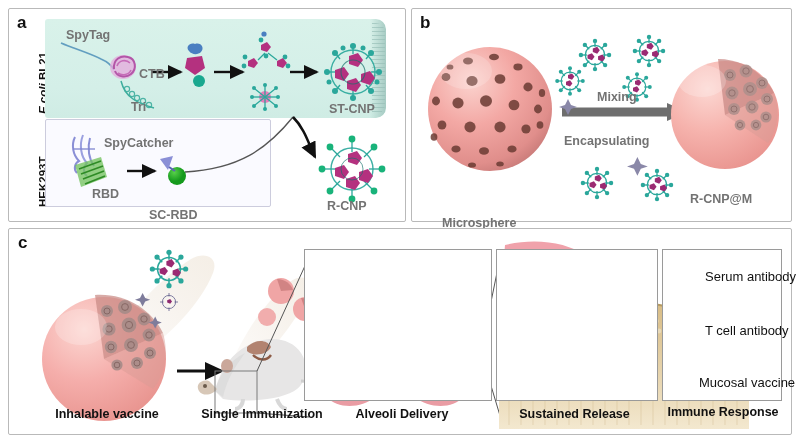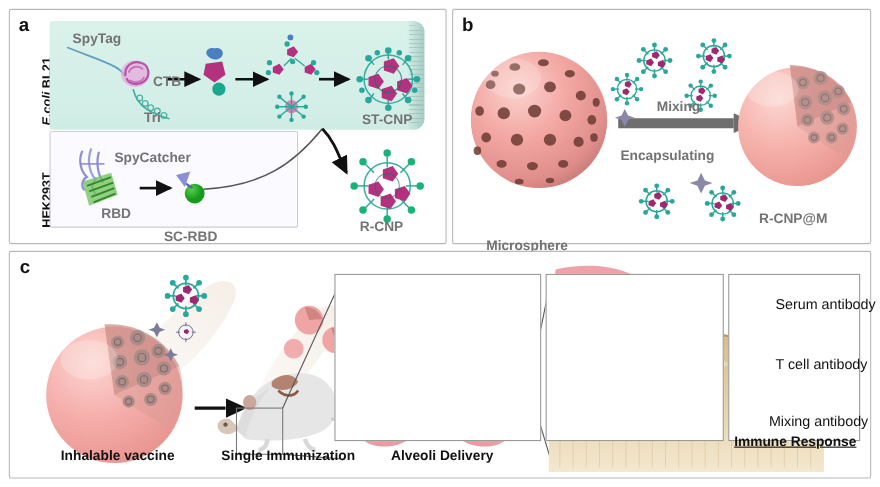--- a/index.html
+++ b/index.html
@@ -886,21 +886,22 @@
         </g>
       </g>
     </svg>
 
     <div class="cframe" style="left:295px;top:20px;width:188px;height:152px;"></div>
     <div class="cframe" style="left:487px;top:20px;width:162px;height:152px;"></div>
     <div class="cframe" style="left:653px;top:20px;width:120px;height:152px;"></div>
 
     <div class="legrow" style="left:696px;top:40px;">Serum antibody</div>
     <div class="legrow" style="left:696px;top:94px;">T cell antibody</div>
-    <div class="legrow" style="left:690px;top:146px;">Mixing antibody</div>
+    <div class="legrow" style="left:690px;top:146px;">Mucosal vaccine</div>
 
     <div class="cap" style="left:18px;top:178px;width:160px;">Inhalable vaccine</div>
     <div class="cap" style="left:318px;top:178px;width:150px;">Alveoli Delivery</div>
     <div class="cap" style="left:168px;top:178px;width:170px;">Single Immunization</div>
-    <div class="cap" style="left:650px;top:165px;width:128px;text-decoration:underline;">Immune Response</div>
+    <div class="cap" style="left:478px;top:178px;width:175px;">Sustained Release</div>
+    <div class="cap" style="left:650px;top:176px;width:128px;">Immune Response</div>
   </div>
 
 </div>
 
 </body></html>

